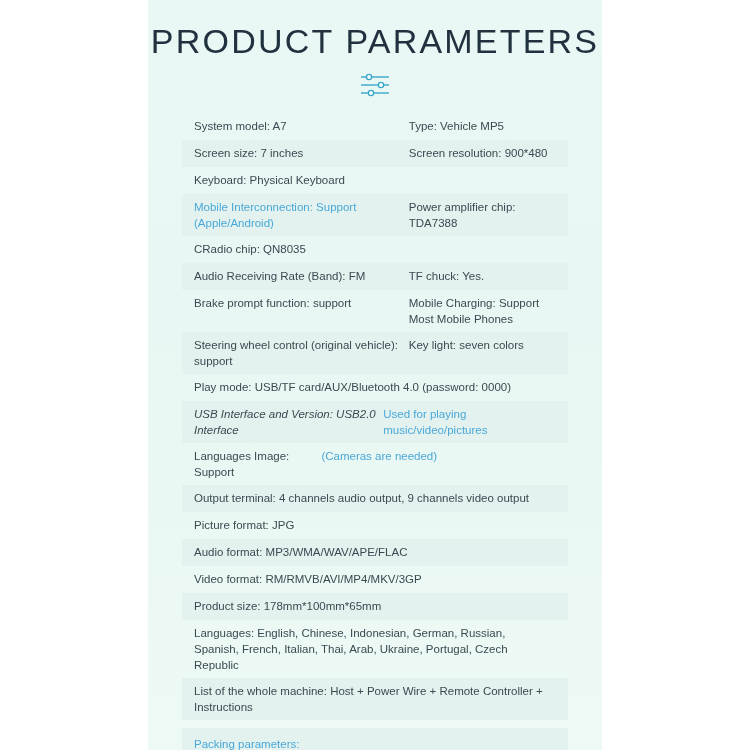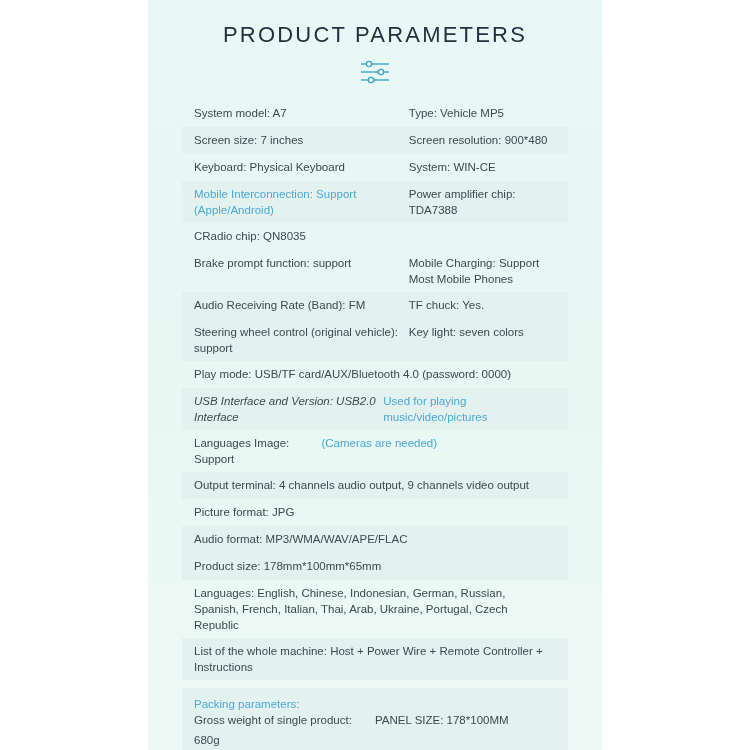--- a/index.html
+++ b/index.html
@@ -34,21 +34,21 @@
     left: 148px;
     right: 148px;
     top: 0;
     bottom: 0;
     padding: 0;
   }
   h1.title {
     margin: 0;
     padding-top: 22px;
     text-align: center;
-    font-size: 22px;
+    font-size: 34px;
     letter-spacing: 2.2px;
     font-weight: 400;
     color: #22313f;
     font-family: "Liberation Sans", sans-serif;
   }
   .title-icon {
     display: block;
     margin: 10px auto 12px auto;
     width: 40px;
     height: 30px;
@@ -134,38 +134,37 @@
         <div class="row">
           <div class="c1">System model: A7</div>
           <div class="c2">Type: Vehicle MP5</div>
         </div>
         <div class="row shaded">
           <div class="c1">Screen size: 7 inches</div>
           <div class="c2">Screen resolution: 900*480</div>
         </div>
         <div class="row">
           <div class="c1">Keyboard: Physical Keyboard</div>
-          <div class="c2">System: WIN-CE</div>
         </div>
         <div class="row shaded">
           <div class="c1 hl">Mobile Interconnection: Support (Apple/Android)</div>
           <div class="c2">Power amplifier chip: TDA7388</div>
         </div>
         <div class="row single">
           <div class="c1">CRadio chip: QN8035</div>
         </div>
+        <div class="row shaded">
+          <div class="c1">Audio Receiving Rate (Band): FM</div>
+          <div class="c2">TF chuck: Yes.</div>
+        </div>
         <div class="row">
           <div class="c1">Brake prompt function: support</div>
           <div class="c2">Mobile Charging: Support Most Mobile Phones</div>
         </div>
         <div class="row shaded">
-          <div class="c1">Audio Receiving Rate (Band): FM</div>
-          <div class="c2">TF chuck: Yes.</div>
-        </div>
-        <div class="row shaded">
           <div class="c1">Steering wheel control (original vehicle): support</div>
           <div class="c2">Key light: seven colors</div>
         </div>
         <div class="row single">
           <div class="c1">Play mode: USB/TF card/AUX/Bluetooth 4.0 (password: 0000)</div>
         </div>
         <div class="row shaded">
           <div class="c1" style="flex: 0 0 52%; font-style: italic;">USB Interface and Version: USB2.0 Interface</div>
           <div class="c2 hl2">Used for playing music/video/pictures</div>
         </div>
@@ -174,20 +173,23 @@
           <div class="c2 hl2">(Cameras are needed)</div>
         </div>
         <div class="row shaded single">
           <div class="c1">Output terminal: 4 channels audio output, 9 channels video output</div>
         </div>
         <div class="row single">
           <div class="c1">Picture format: JPG</div>
         </div>
         <div class="row shaded single">
           <div class="c1">Audio format: MP3/WMA/WAV/APE/FLAC</div>
+        </div>
+        <div class="row single">
+          <div class="c1">Video format: RM/RMVB/AVI/MP4/MKV/3GP</div>
         </div>
         <div class="row shaded single">
           <div class="c1">Product size: 178mm*100mm*65mm</div>
         </div>
         <div class="row single">
           <div class="c1">Languages: English, Chinese, Indonesian, German, Russian, Spanish, French, Italian, Thai, Arab, Ukraine, Portugal, Czech Republic</div>
         </div>
         <div class="row shaded single">
           <div class="c1">List of the whole machine: Host + Power Wire + Remote Controller + Instructions</div>
         </div>

